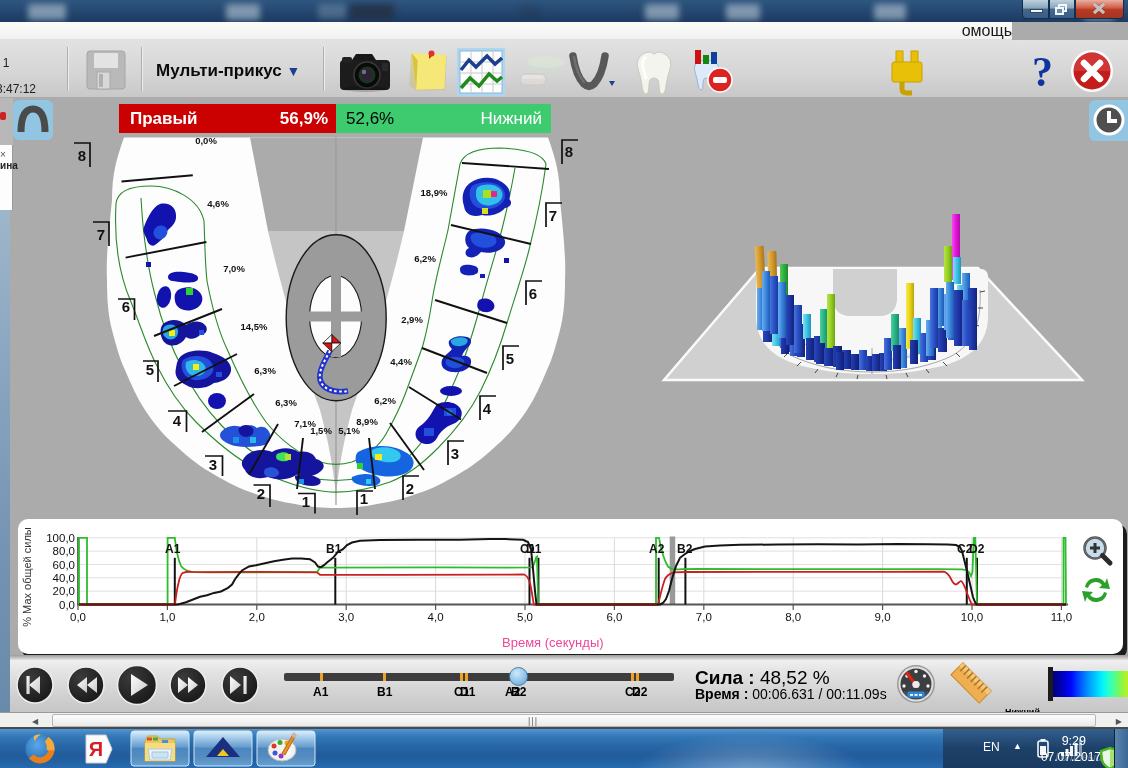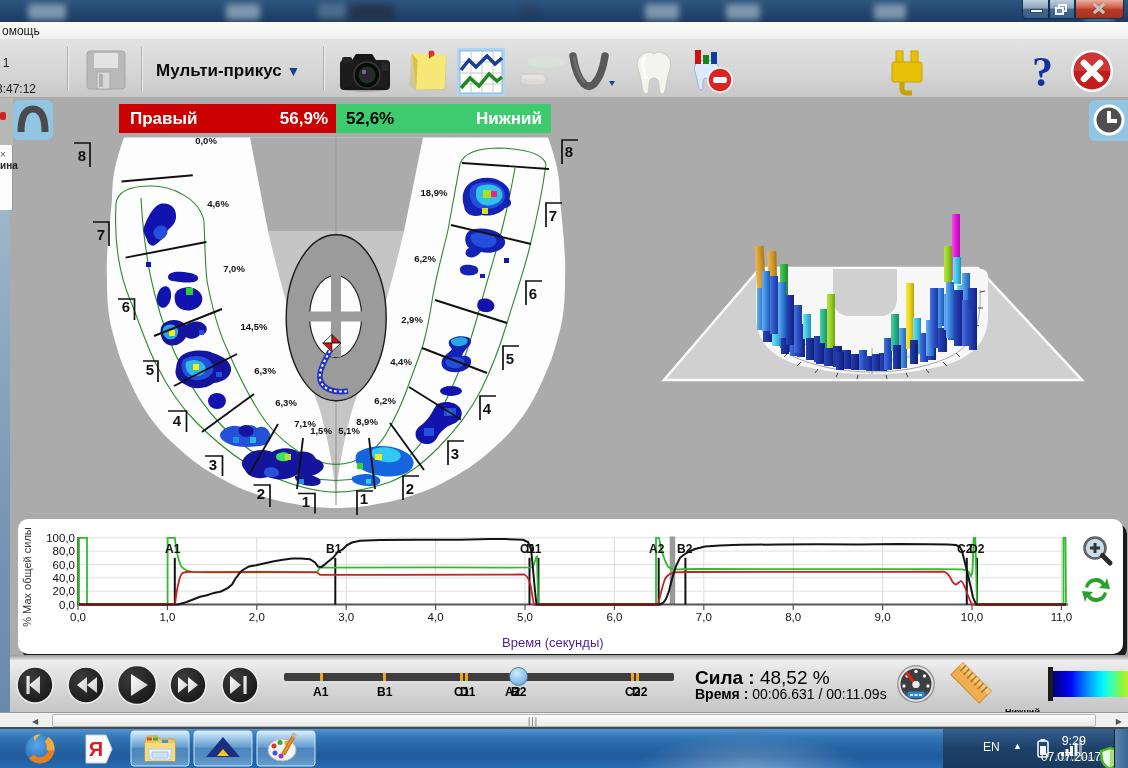--- a/index.html
+++ b/index.html
@@ -14,49 +14,49 @@
   
   #winbtns { left:1022px; top:0; width:104px; height:19px; display:flex; }
   .wb { height:19px; border:1px solid #10304f; border-top:none;
     background:linear-gradient(180deg,#bdd0de 0%,#8aa5bb 45%,#47688c 50%,#3a5c84 100%);
     position:relative; }
   .wb.min { width:27px; border-radius:0 0 0 4px; }
   .wb.res { width:26px; }
   .wb.cls { width:49px; border-radius:0 0 4px 0;
     background:linear-gradient(180deg,#e8b0a2 0%,#d4634c 40%,#b83824 55%,#a33620 100%); }
   
-  #menubar { left:0; top:22px; width:1128px; height:18px; background:linear-gradient(180deg,#fbfbfb,#f1f1ef);
-    border-bottom:1px solid #e0e0e0; font-size:12px; color:#1a1a1a; line-height:18px; }
+  #menubar { left:0; top:22px; width:1012px; height:18px; background:linear-gradient(180deg,#fbfbfb,#f1f1ef);
+    border-bottom:1px solid #e0e0e0; font-size:16px; color:#1a1a1a; line-height:18px;text-align:right; }
   
   #toolbar { left:0; top:40px; width:1128px; height:58px;
     background:linear-gradient(180deg,#e2e2e2 0%,#d6d6d6 55%,#c8c8c8 100%);
     border-bottom:1px solid #aaa; }
   .tsep { position:absolute; top:7px; width:1px; height:44px; background:#aeaeae; box-shadow:1px 0 0 #eee; }
   #mpText { position:absolute; left:156px; top:21px; font-size:17px; font-weight:bold; color:#0a0a0a; letter-spacing:0px; }
   #mpText .tri { color:#1b3f8f; font-size:14px; }
   #tbInfo { position:absolute; left:0px; top:10px; font-size:12px; color:#222; line-height:26px; }
   
   #content { left:0; top:98px; width:1128px; height:614px; background:#ababab; }
   
   #leftstrip { left:0; top:210px; width:10px; height:502px;
     background:linear-gradient(180deg,#9eb6cb 0%,#8aa6c0 30%,#7493b2 70%,#6a8aab 100%); }
   #miniwin { left:0; top:145px; width:13px; height:65px; background:#fdfdfd; border-right:1px solid #999; }
   #archbtn { left:13px; top:100px; width:40px; height:40px; border-radius:6px; background:#92c5e2; }
   #clockbtn { left:1089px; top:100px; width:39px; height:41px; border-radius:6px 0 0 6px; background:#92c5e2; }
   
   #hdrRed { left:119px; top:104px; width:217px; height:29px; background:#cb0101; color:#fff;
     font-size:17px; font-weight:bold; line-height:29px; }
   #hdrGreen { left:336px; top:104px; width:215px; height:29px; background:#3ecb70;
-    font-size:17px; font-weight:bold; line-height:29px; }
+    font-size:17px; font-weight:normal; line-height:29px; }
   
   #graphPanel { left:18px; top:519px; width:1105px; height:135px; background:#fff; border-radius:10px;
     box-shadow:4px 5px 0 rgba(15,15,15,.92); }
   #ylab { position:absolute; left:-56px; top:52px; width:130px; transform:rotate(-90deg);
     font-size:11px; color:#333; text-align:center; }
-  #xlab { position:absolute; left:484px; top:116px; font-size:13px; color:#4c1d95; }
+  #xlab { position:absolute; left:484px; top:116px; font-size:13px; color:#ec4899; }
   
   #ctrlbar { left:10px; top:655px; width:1118px; height:57px;
     background:linear-gradient(180deg,#9a9a9a 0%,#efefef 10%,#e3e3e3 30%,#cfcfcf 75%,#c6c6c6 100%); }
   #sila { position:absolute; left:685px; top:12px; font-size:19px; color:#000; }
   #vremya { position:absolute; left:685px; top:31px; font-size:14px; color:#000; }
   #nizh { position:absolute; left:995px; top:26px; font-size:9px; font-weight:bold; color:#000;margin-top:26px; }
   
   #track { position:absolute; left:274px; top:18px; width:390px; height:8px; background:#3d3d3d; border-radius:2px; }
   .stick { position:absolute; top:0; width:3px; height:8px; background:#efa028; }
   .slab { position:absolute; top:30px; font-size:12px; font-weight:bold; color:#000; }

